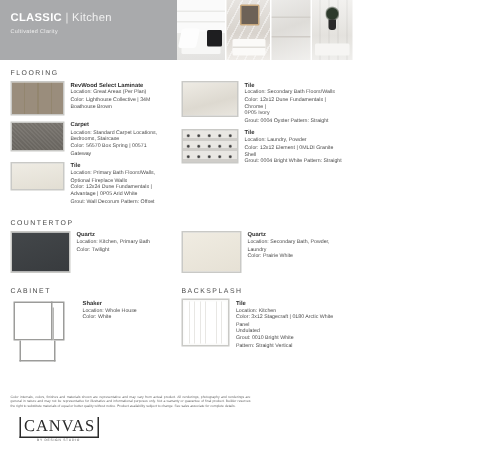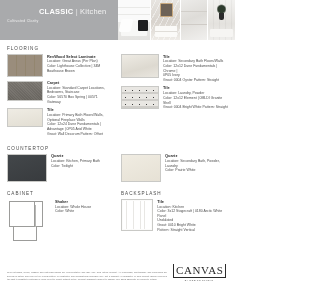--- a/index.html
+++ b/index.html
@@ -12,21 +12,21 @@
   }
   .page { position:relative; width:235px; height:300px; background:#fff; }
 
   
   .header { position:relative; width:235px; height:40px; display:flex; }
   .header-left {
     width:118px; height:40px; background:#a9aaac;
     padding:7px 0 0 7px;
   }
   .brand { font-size:7.5px; letter-spacing:.2px; color:#ffffff; white-space:nowrap; }
-  .brand .b-strong { font-weight:bold; color:#ffffff;margin-left:32px; }
+  .brand .b-strong { font-weight:bold; color:#ffffff; }
   .brand .b-div { color:#e6e6e6; font-weight:normal; }
   .brand .b-light { font-weight:normal; color:#f2f2f2; }
   .tagline { font-size:3.6px; color:#f0f0f0; margin-top:2.5px; letter-spacing:.25px; }
 
   .header-photos { width:117px; height:40px; display:flex; gap:1px; background:#fff; }
   .photo { position:relative; overflow:hidden; }
   .photo.p1 { width:32px; background:linear-gradient(175deg,#f4f4f3 0%,#ededeb 40%,#e3e2e0 100%); }
   .photo.p2 { width:30px; background:linear-gradient(180deg,#e7e4e0 0%,#d8d3cd 55%,#efece8 100%); }
   .photo.p3 { width:26px; background:linear-gradient(160deg,#ecebe9 0%,#dedcd8 45%,#f1f0ee 100%); }
   .photo.p4 { width:27px; background:linear-gradient(180deg,#f2f1ef 0%,#e4e2de 60%,#efeeec 100%); }
@@ -94,21 +94,21 @@
   .cabinet-draw .door { position:absolute; left:2px; top:2px; width:26px; height:26px; border-right:0.5px solid #9c9c9a; }
   .cabinet-draw .base { position:absolute; left:6px; top:28px; width:24px; height:14px; border:0.5px solid #9c9c9a; border-top:none; background:#fff; }
   .cabinet-draw .side { position:absolute; left:28px; top:6px; width:10px; height:22px; border-left:0.5px solid #b8b8b6; }
 
   
   .backsplash-sw { width:34px; height:32px; background:#fbfbfa; border:0.4px solid #c9c9c6; position:relative; }
   .backsplash-sw .ribs { position:absolute; inset:1px; background:
       repeating-linear-gradient(90deg,#ffffff 0 3px,#e8e7e4 3px 3.6px); }
 
   
-  .footer { position:absolute; left:0; bottom:0; width:235px; padding:0 7px 19px 7px; display:flex; align-items:flex-end; }
+  .footer { position:absolute; left:0; bottom:0; width:235px; padding:0 7px 5px 7px; display:flex; align-items:flex-start;flex-direction:column; }
   .disclaimer { width:160px; font-size:2.25px; line-height:1.45; color:#6a6a6a; text-align:justify; }
   .logo-box { margin-left:6px; width:52px; text-align:center; }
   .logo-mark {
     font-family:"Liberation Serif", serif; font-size:11px; letter-spacing:.6px;
     color:#2b2b2b; border-left:0.5px solid #2b2b2b; border-right:0.5px solid #2b2b2b;
     border-bottom:0.5px solid #2b2b2b; padding:1px 2px 1px 2px; display:inline-block; line-height:1;
   }
   .logo-sub { font-size:2.2px; letter-spacing:.5px; color:#5a5a5a; margin-top:1.5px; }
 </style>
 </head>

